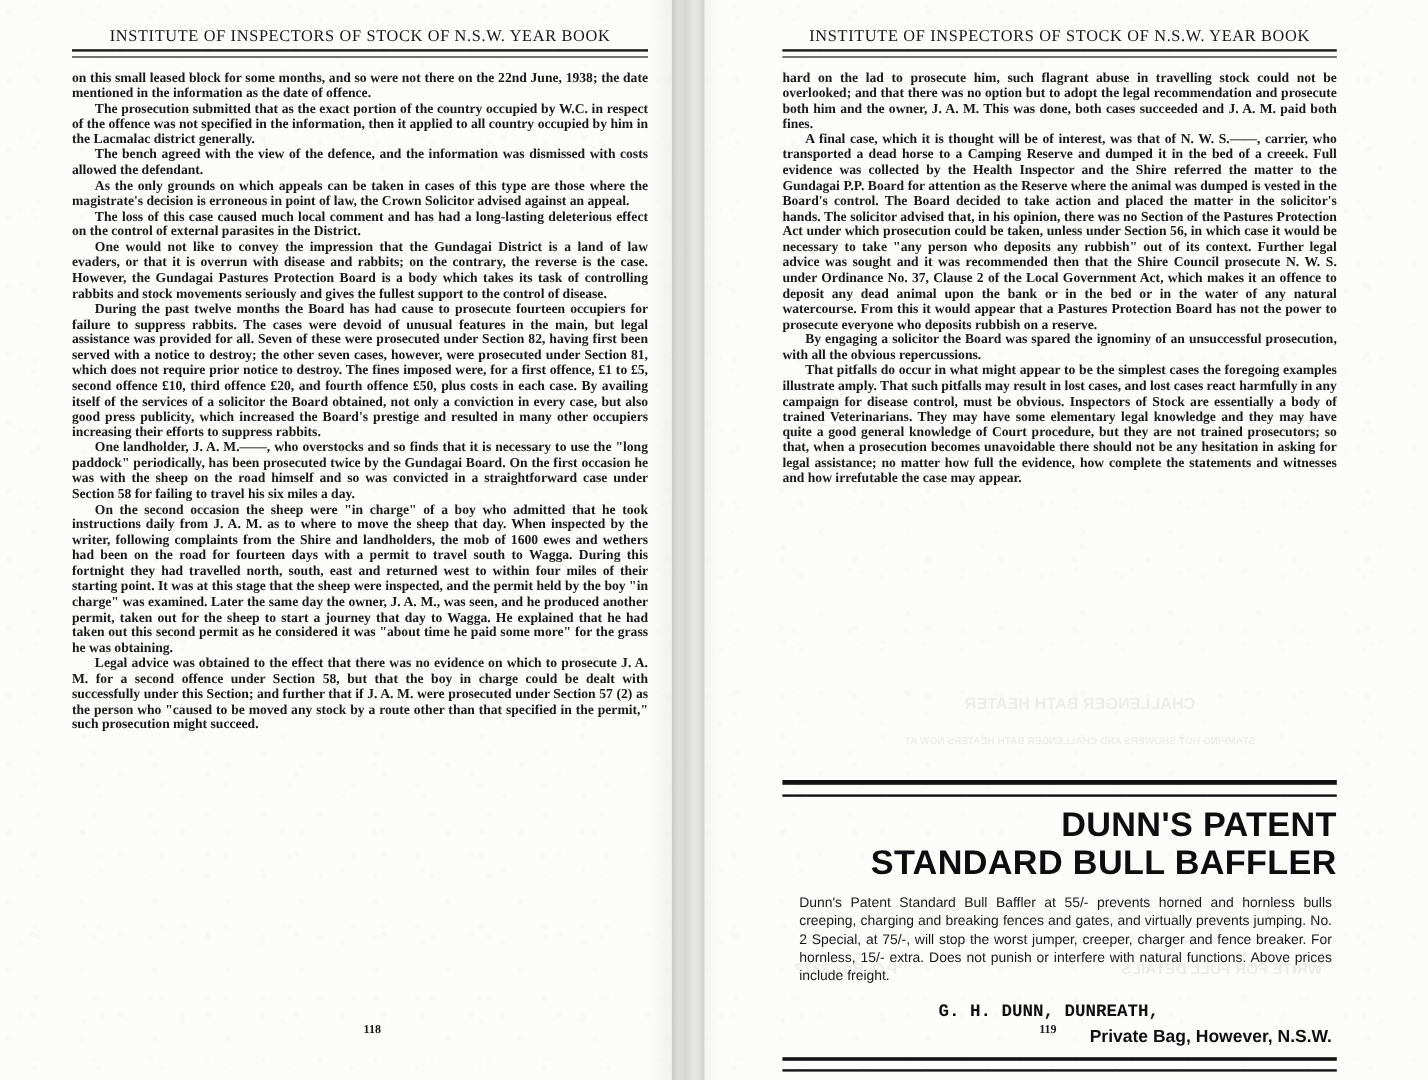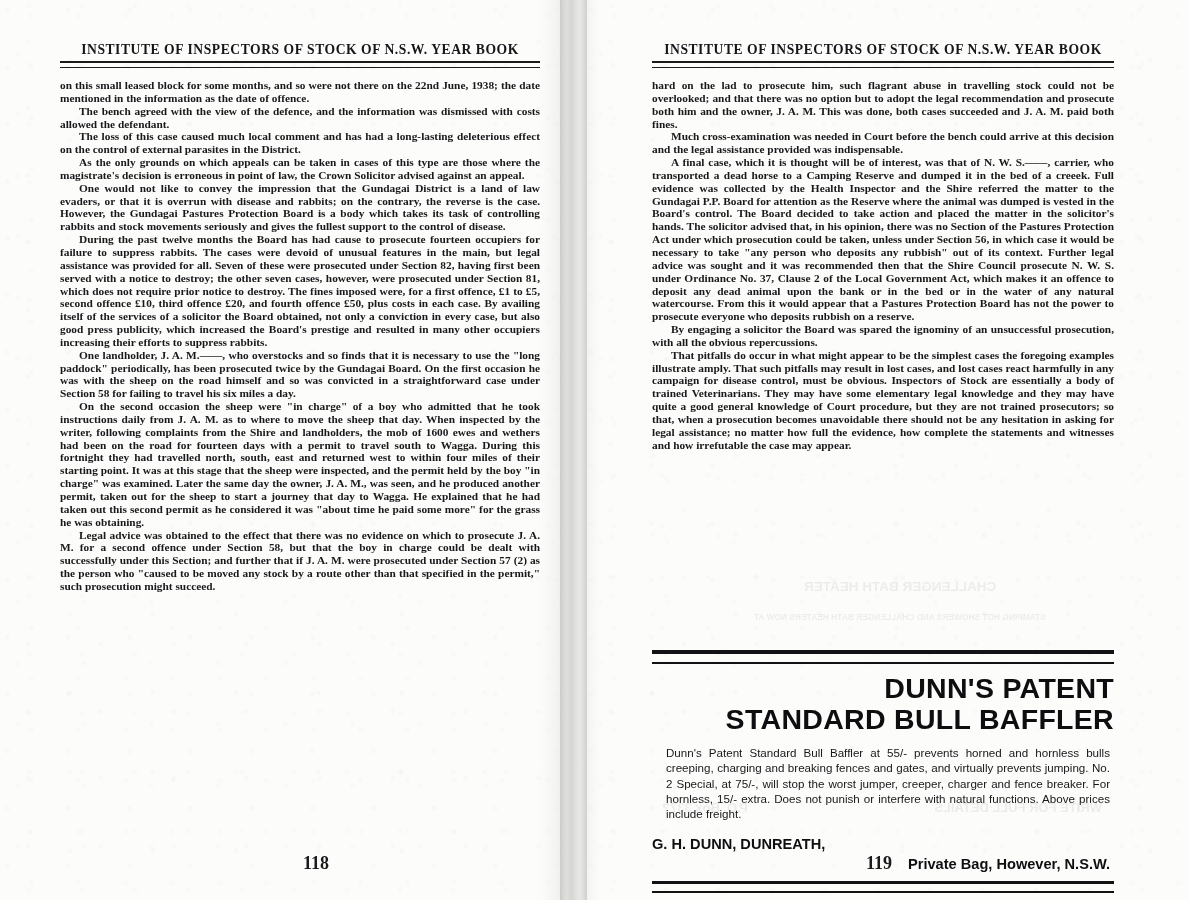--- a/index.html
+++ b/index.html
@@ -66,28 +66,27 @@
     pointer-events: none;
   }
 
   
   .page { position: absolute; }
   .page-left  { left: 60px;  top: 22px; width: 480px; }
   .page-right { left: 652px; top: 22px; width: 462px; }
 
   .runhead {
     font-family: "Liberation Serif", "DejaVu Serif", serif;
-    font-weight: bold;
+    font-weight: normal;
     font-size: 13.6px;
     letter-spacing: .55px;
     color: #16161a;
     white-space: nowrap;
     text-align: center;
     transform: scaleX(1.0);
-    margin-top: 20px;
   }
   .rule-double {
     margin-top: 3px;
     height: 4px;
     border-top: 2px solid #1a1a1c;
     border-bottom: 1px solid #1a1a1c;
   }
 
   
   .col {
@@ -115,21 +114,21 @@
     font-weight: 600;
     font-size: 11.2px;
     letter-spacing: .2px;
   }
 
   
   .folio {
     position: absolute;
     font-family: "Liberation Serif", "DejaVu Serif", serif;
     font-weight: bold;
-    font-size: 18px;
+    font-size: 10px;
     color: #1a1a1c;
   }
   .folio-left  { left: 303px; top: 853px; }
   .folio-right { left: 866px; top: 853px; }
 
   
   .ad {
     position: absolute;
     left: 652px;
     top: 650px;
@@ -167,21 +166,21 @@
     color: #17171a;
     padding: 0 4px 0 14px;
   }
   .ad-sign {
     margin-top: 13px;
     font-weight: bold;
     font-size: 14.6px;
     line-height: 20px;
     color: #0f0f12;
   }
-  .ad-sign .line1 { display: block; text-align: left; padding-right: 18px;}
+  .ad-sign .line1 { display: block; text-align: center; padding-right: 18px; font-family: Liberation Mono, monospace;}
   .ad-sign .line2 { display: block; text-align: right; padding-right: 4px; }
 
   
   .ghost {
     position: absolute;
     pointer-events: none;
     font-family: "Liberation Sans", "DejaVu Sans", sans-serif;
     color: rgba(30,30,35,0.072);
     transform: scaleX(-1);
     user-select: none;
@@ -225,40 +224,40 @@
     <span>WRITE FOR FULL DETAILS</span>
     <span>P.O. Box 337?</span>
   </div>
 
   <div class="page page-left">
     <div class="runhead">INSTITUTE OF INSPECTORS OF STOCK OF N.S.W. YEAR BOOK</div>
     <div class="rule-double"></div>
 
     <div class="col">
       <p class="noindent">on this small leased block for some months, and so were not there on the 22nd June, 1938; the date mentioned in the information as the date of offence.</p>
+      <p>The prosecution submitted that as the exact portion of the country occupied by W.C. in respect of the offence was not specified in the information, then it applied to all country occupied by him in the Lacmalac district generally.</p>
       <p>The bench agreed with the view of the defence, and the information was dismissed with costs allowed the defendant.</p>
+      <p>As the only grounds on which appeals can be taken in cases of this type are those where the magistrate's decision is erroneous in point of law, the Crown Solicitor advised against an appeal.</p>
       <p>The loss of this case caused much local comment and has had a long-lasting deleterious effect on the control of external parasites in the District.</p>
-      <p>As the only grounds on which appeals can be taken in cases of this type are those where the magistrate's decision is erroneous in point of law, the Crown Solicitor advised against an appeal.</p>
       <p>One would not like to convey the impression that the Gundagai District is a land of law evaders, or that it is overrun with disease and rabbits; on the contrary, the reverse is the case. However, the Gundagai Pastures Protection Board is a body which takes its task of controlling rabbits and stock movements seriously and gives the fullest support to the control of disease.</p>
       <p>During the past twelve months the Board has had cause to prosecute fourteen occupiers for failure to suppress rabbits. The cases were devoid of unusual features in the main, but legal assistance was provided for all. Seven of these were prosecuted under Section 82, having first been served with a notice to destroy; the other seven cases, however, were prosecuted under Section 81, which does not require prior notice to destroy. The fines imposed were, for a first offence, £1 to £5, second offence £10, third offence £20, and fourth offence £50, plus costs in each case. By availing itself of the services of a solicitor the Board obtained, not only a conviction in every case, but also good press publicity, which increased the Board's prestige and resulted in many other occupiers increasing their efforts to suppress rabbits.</p>
       <p>One landholder, J. A. M.——, who overstocks and so finds that it is necessary to use the "long paddock" periodically, has been prosecuted twice by the Gundagai Board. On the first occasion he was with the sheep on the road himself and so was convicted in a straightforward case under Section 58 for failing to travel his six miles a day.</p>
       <p>On the second occasion the sheep were "in charge" of a boy who admitted that he took instructions daily from J. A. M. as to where to move the sheep that day. When inspected by the writer, following complaints from the Shire and landholders, the mob of 1600 ewes and wethers had been on the road for fourteen days with a permit to travel south to Wagga. During this fortnight they had travelled north, south, east and returned west to within four miles of their starting point. It was at this stage that the sheep were inspected, and the permit held by the boy "in charge" was examined. Later the same day the owner, J. A. M., was seen, and he produced another permit, taken out for the sheep to start a journey that day to Wagga. He explained that he had taken out this second permit as he considered it was "about time he paid some more" for the grass he was obtaining.</p>
       <p>Legal advice was obtained to the effect that there was no evidence on which to prosecute J. A. M. for a second offence under Section 58, but that the boy in charge could be dealt with successfully under this Section; and further that if J. A. M. were prosecuted under Section 57 (2) as the person who "caused to be moved any stock by a route other than that specified in the permit," such prosecution might succeed.</p>
     </div>
   </div>
 
   <div class="folio folio-left">118</div>
 
   <div class="page page-right">
     <div class="runhead">INSTITUTE OF INSPECTORS OF STOCK OF N.S.W. YEAR BOOK</div>
     <div class="rule-double"></div>
 
     <div class="col">
       <p class="noindent">hard on the lad to prosecute him, such flagrant abuse in travelling stock could not be overlooked; and that there was no option but to adopt the legal recommendation and prosecute both him and the owner, J. A. M. This was done, both cases succeeded and J. A. M. paid both fines.</p>
-      <p>Much cross-examination was needed in Court before the bench could arrive at this decision and the legal assistance provided was indispensable.</p>
       <p>A final case, which it is thought will be of interest, was that of N. W. S.——, carrier, who transported a dead horse to a Camping Reserve and dumped it in the bed of a creeek. Full evidence was collected by the Health Inspector and the Shire referred the matter to the Gundagai P.P. Board for attention as the Reserve where the animal was dumped is vested in the Board's control. The Board decided to take action and placed the matter in the solicitor's hands. The solicitor advised that, in his opinion, there was no Section of the Pastures Protection Act under which prosecution could be taken, unless under Section 56, in which case it would be necessary to take "any person who deposits any rubbish" out of its context. Further legal advice was sought and it was recommended then that the Shire Council prosecute N. W. S. under Ordinance No. 37, Clause 2 of the Local Government Act, which makes it an offence to deposit any dead animal upon the bank or in the bed or in the water of any natural watercourse. From this it would appear that a Pastures Protection Board has not the power to prosecute everyone who deposits rubbish on a reserve.</p>
       <p>By engaging a solicitor the Board was spared the ignominy of an unsuccessful prosecution, with all the obvious repercussions.</p>
       <p>That pitfalls do occur in what might appear to be the simplest cases the foregoing examples illustrate amply. That such pitfalls may result in lost cases, and lost cases react harmfully in any campaign for disease control, must be obvious. Inspectors of Stock are essentially a body of trained Veterinarians. They may have some elementary legal knowledge and they may have quite a good general knowledge of Court procedure, but they are not trained prosecutors; so that, when a prosecution becomes unavoidable there should not be any hesitation in asking for legal assistance; no matter how full the evidence, how complete the statements and witnesses and how irrefutable the case may appear.</p>
     </div>
   </div>
 
   <div class="ad">
     <div class="ad-rule-top"></div>
     <div class="ad-title">
       <span>DUNN'S PATENT</span>

